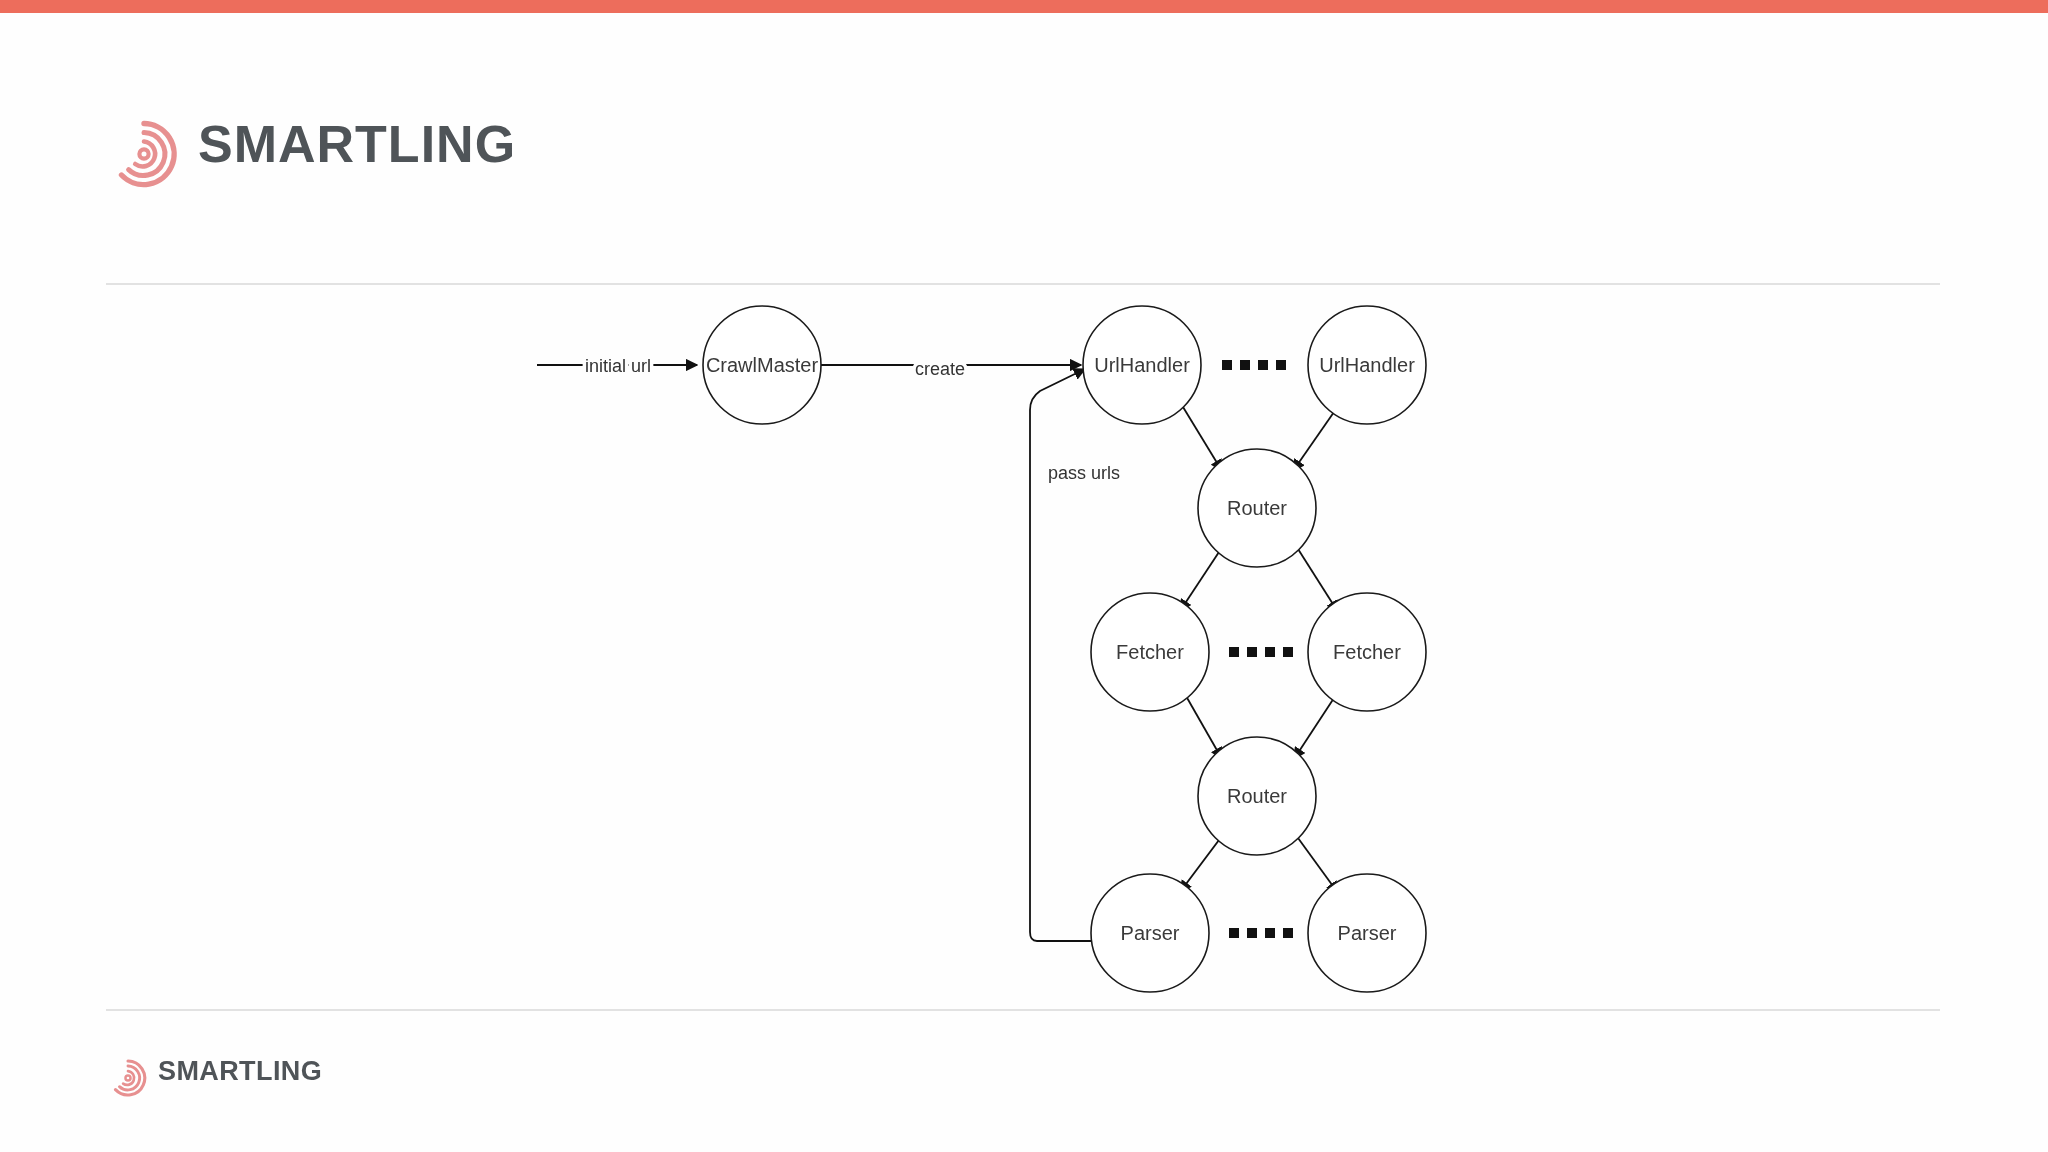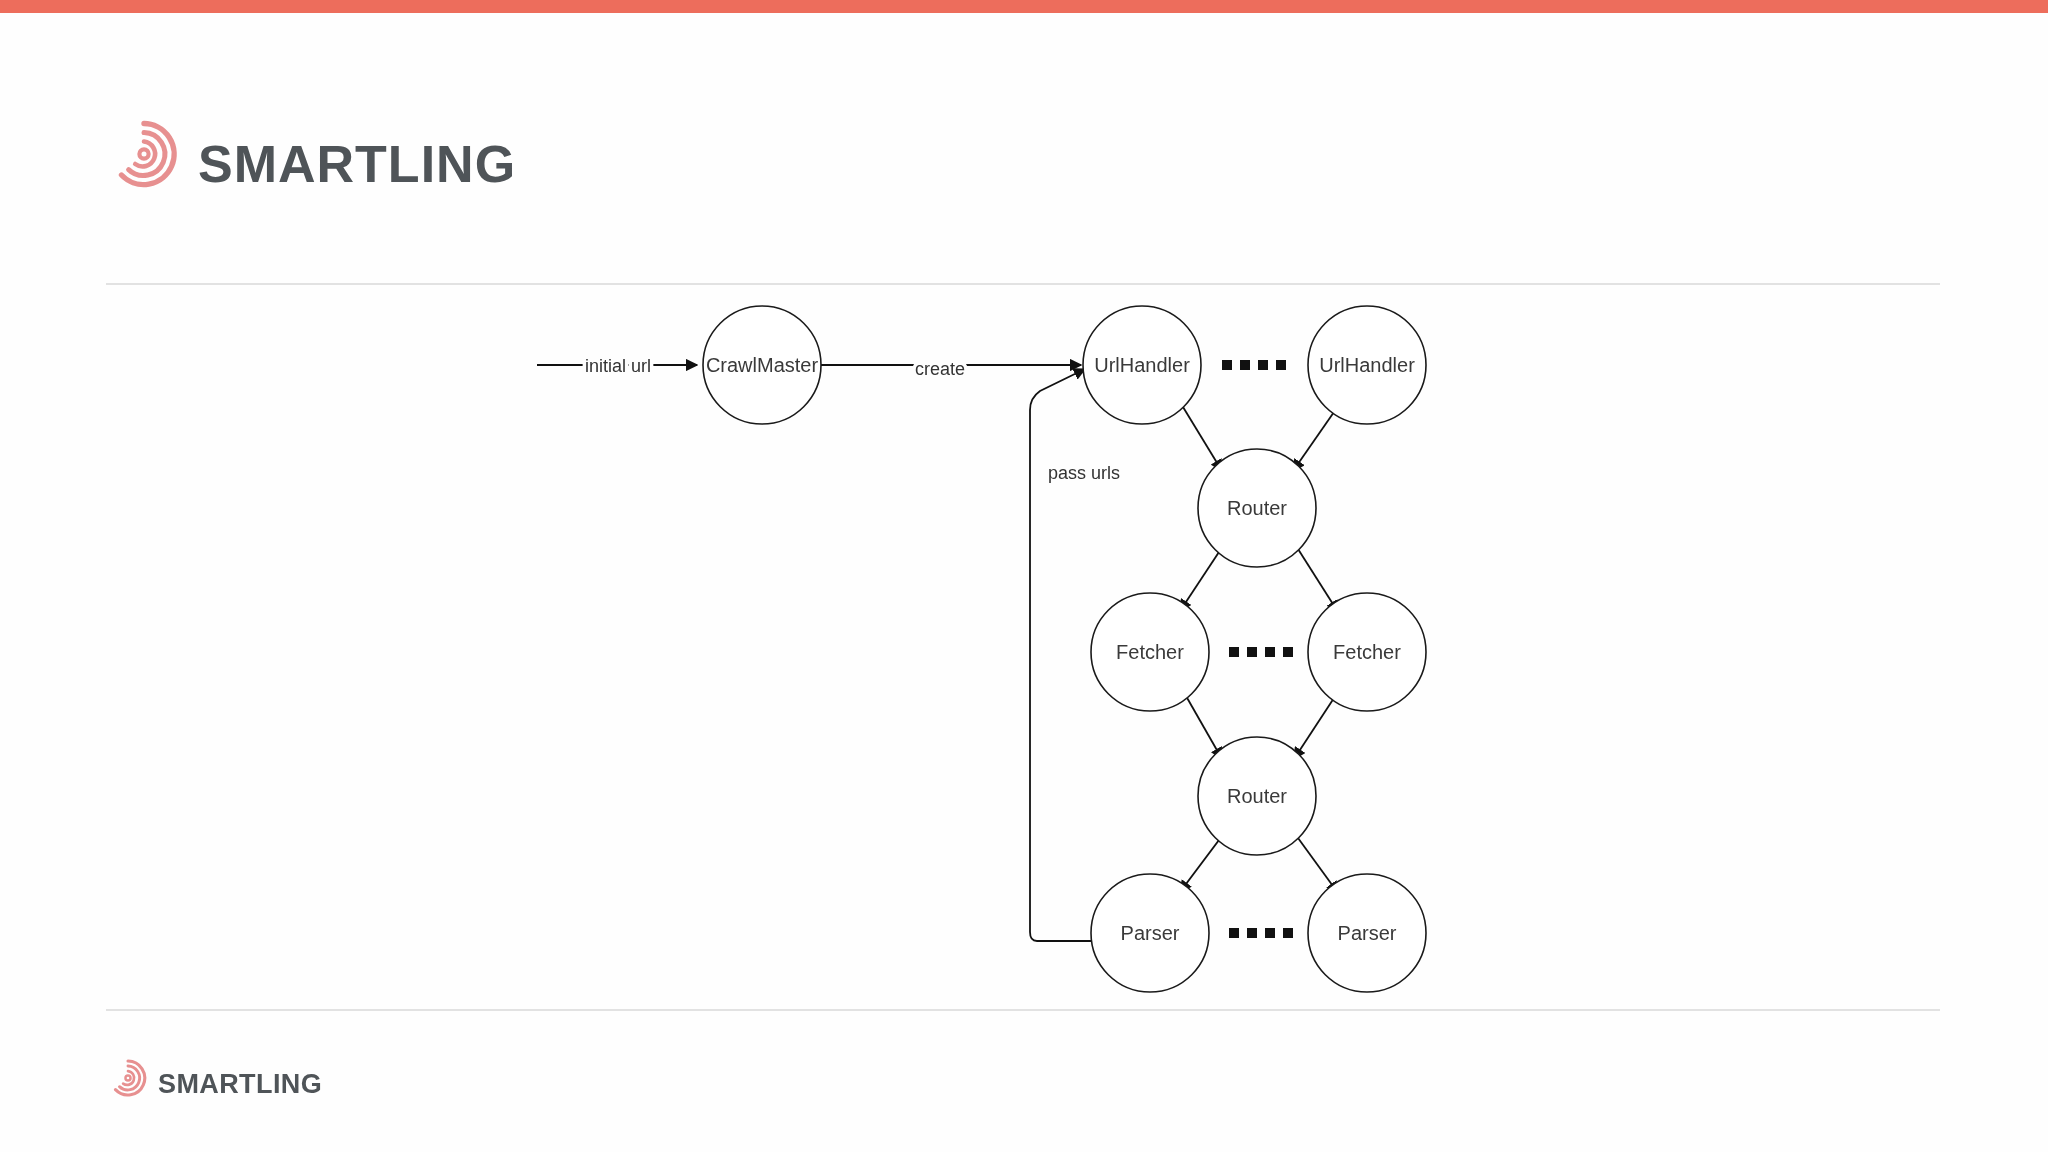--- a/index.html
+++ b/index.html
@@ -22,21 +22,21 @@
     left: 0; top: 0;
     width: 2048px;
     height: 13px;
     background: #ED6D5C;
   }
 
   
   .logo-block {
     position: absolute;
     display: flex;
-    align-items: flex-end;
+    align-items: flex-start;
   }
   .logo-header { left: 108px; top: 118px; }
   .logo-footer { left: 108px; top: 1058px; }
 
   .logo-mark { display: block; flex: none; }
   .logo-word {
     font-family: "Liberation Sans", sans-serif;
     font-weight: bold;
     color: #4F5458;
     letter-spacing: 0.5px;

